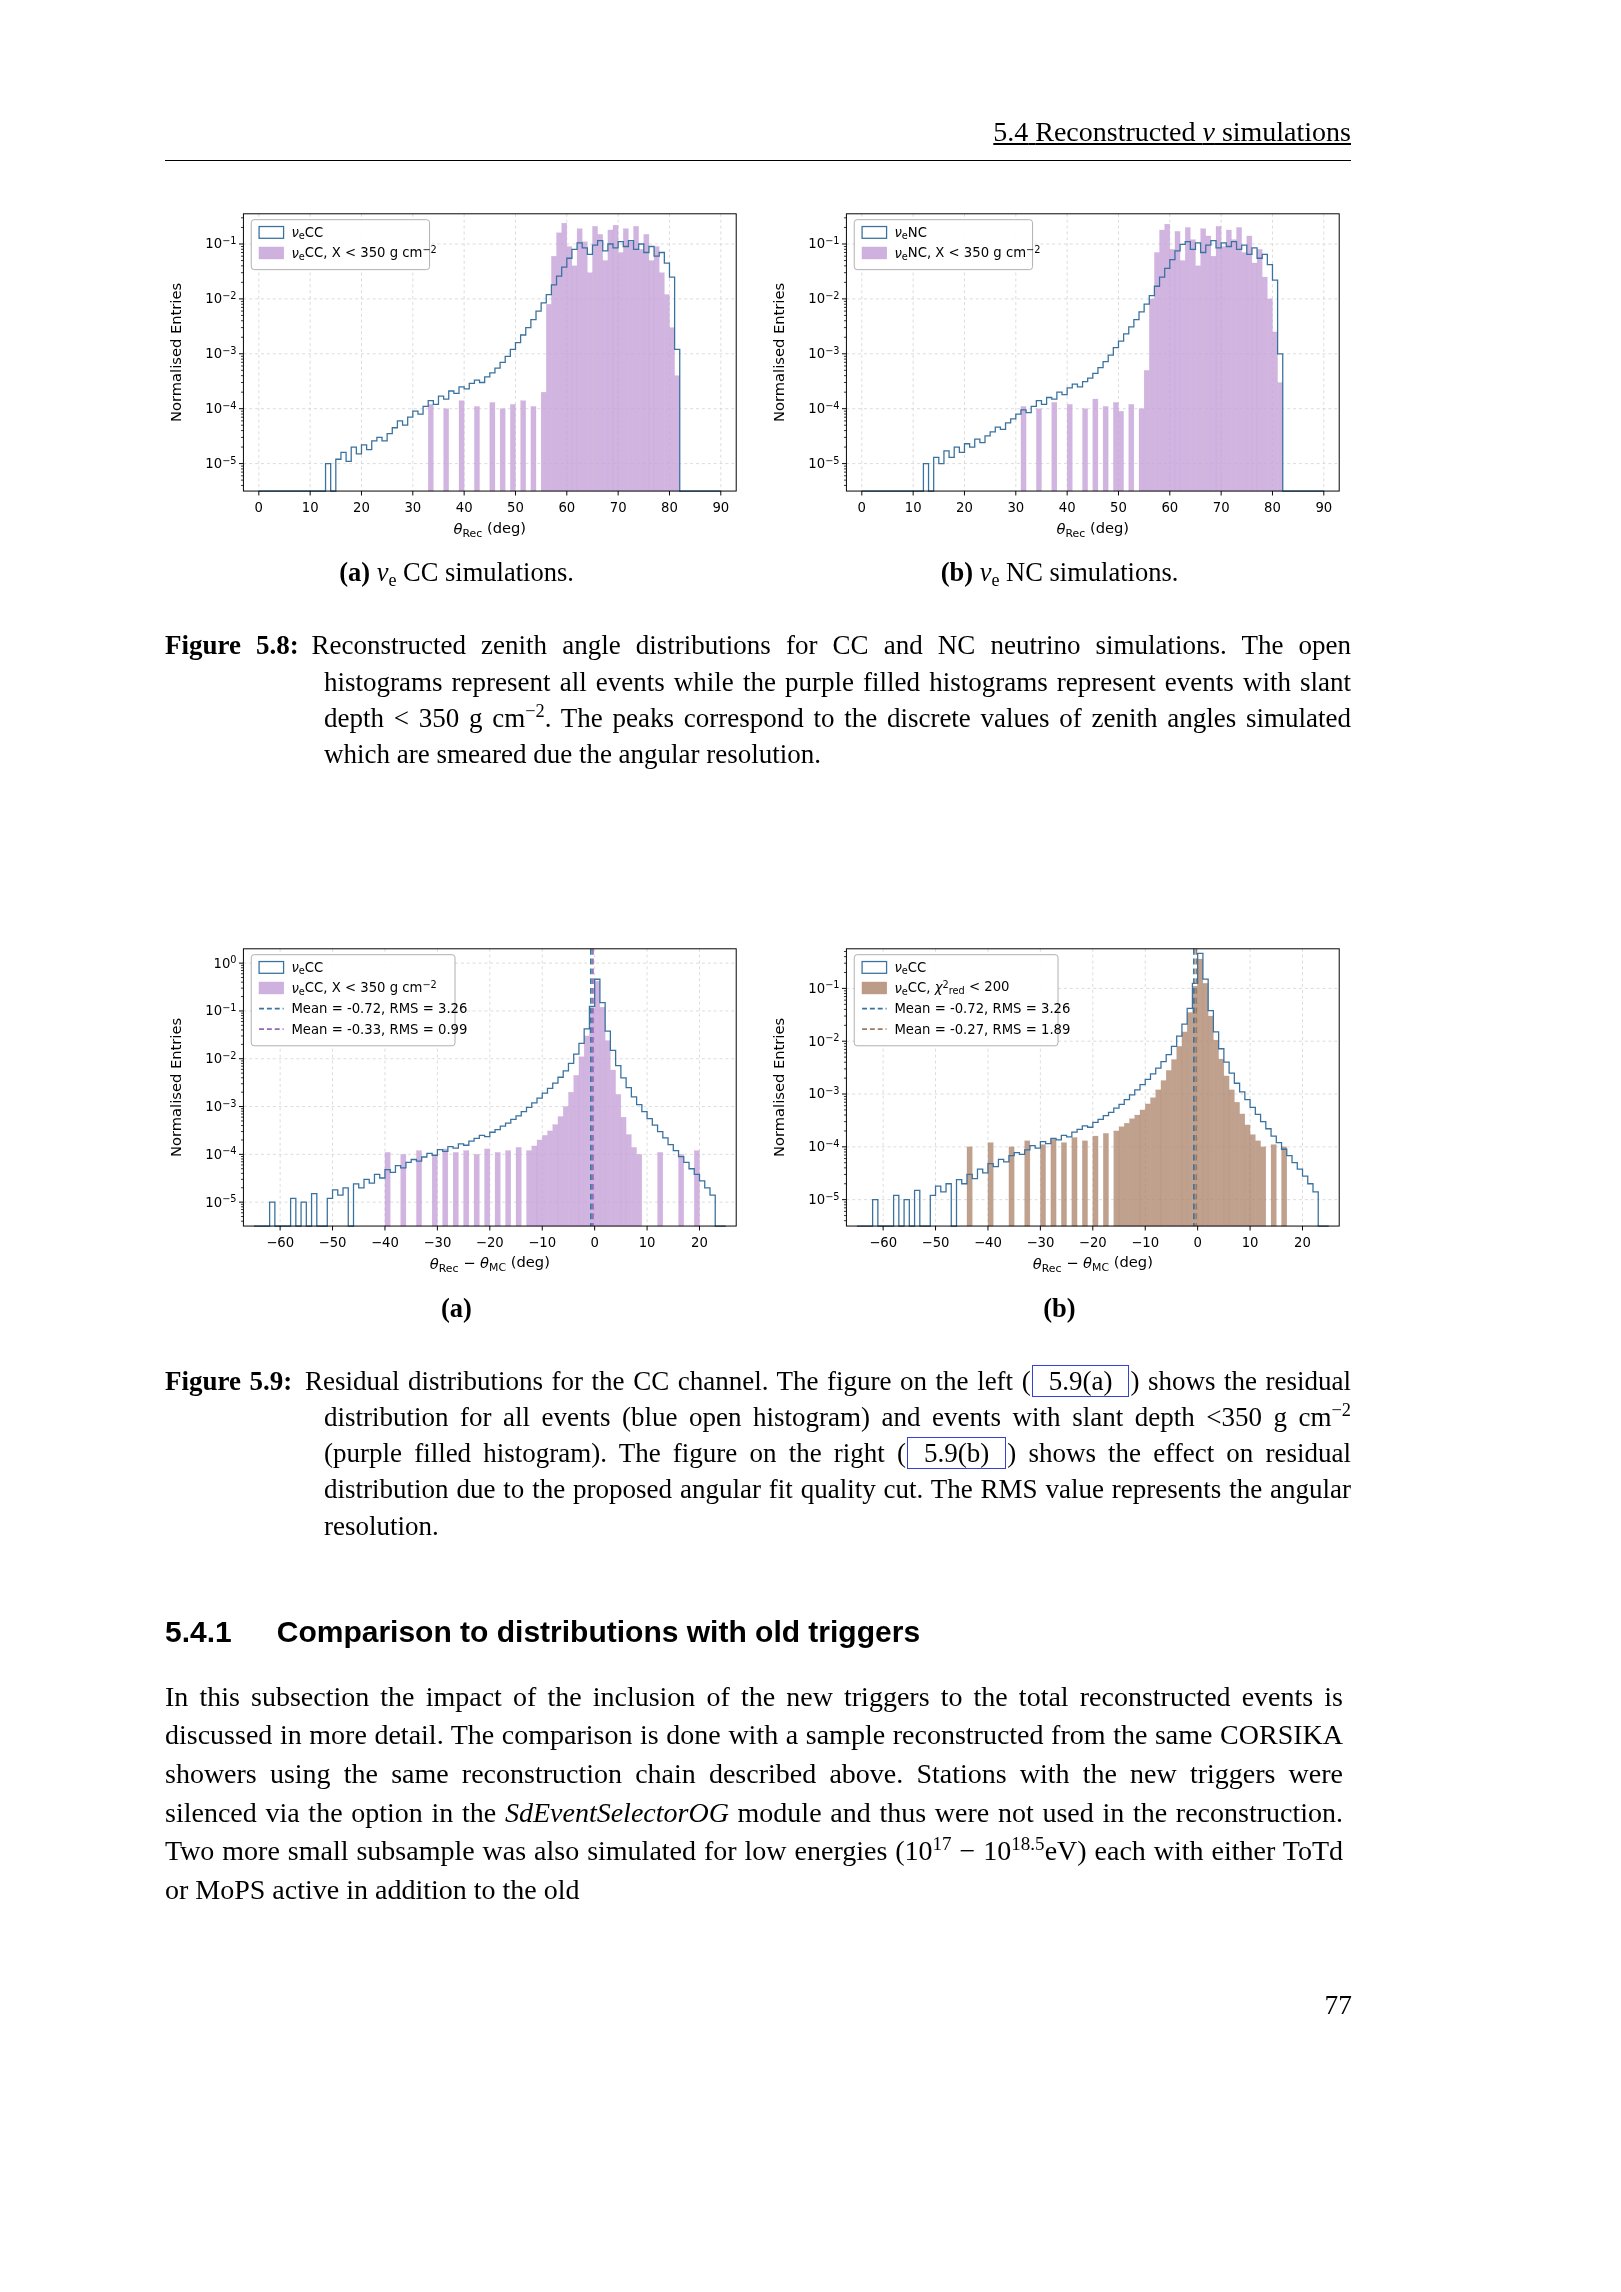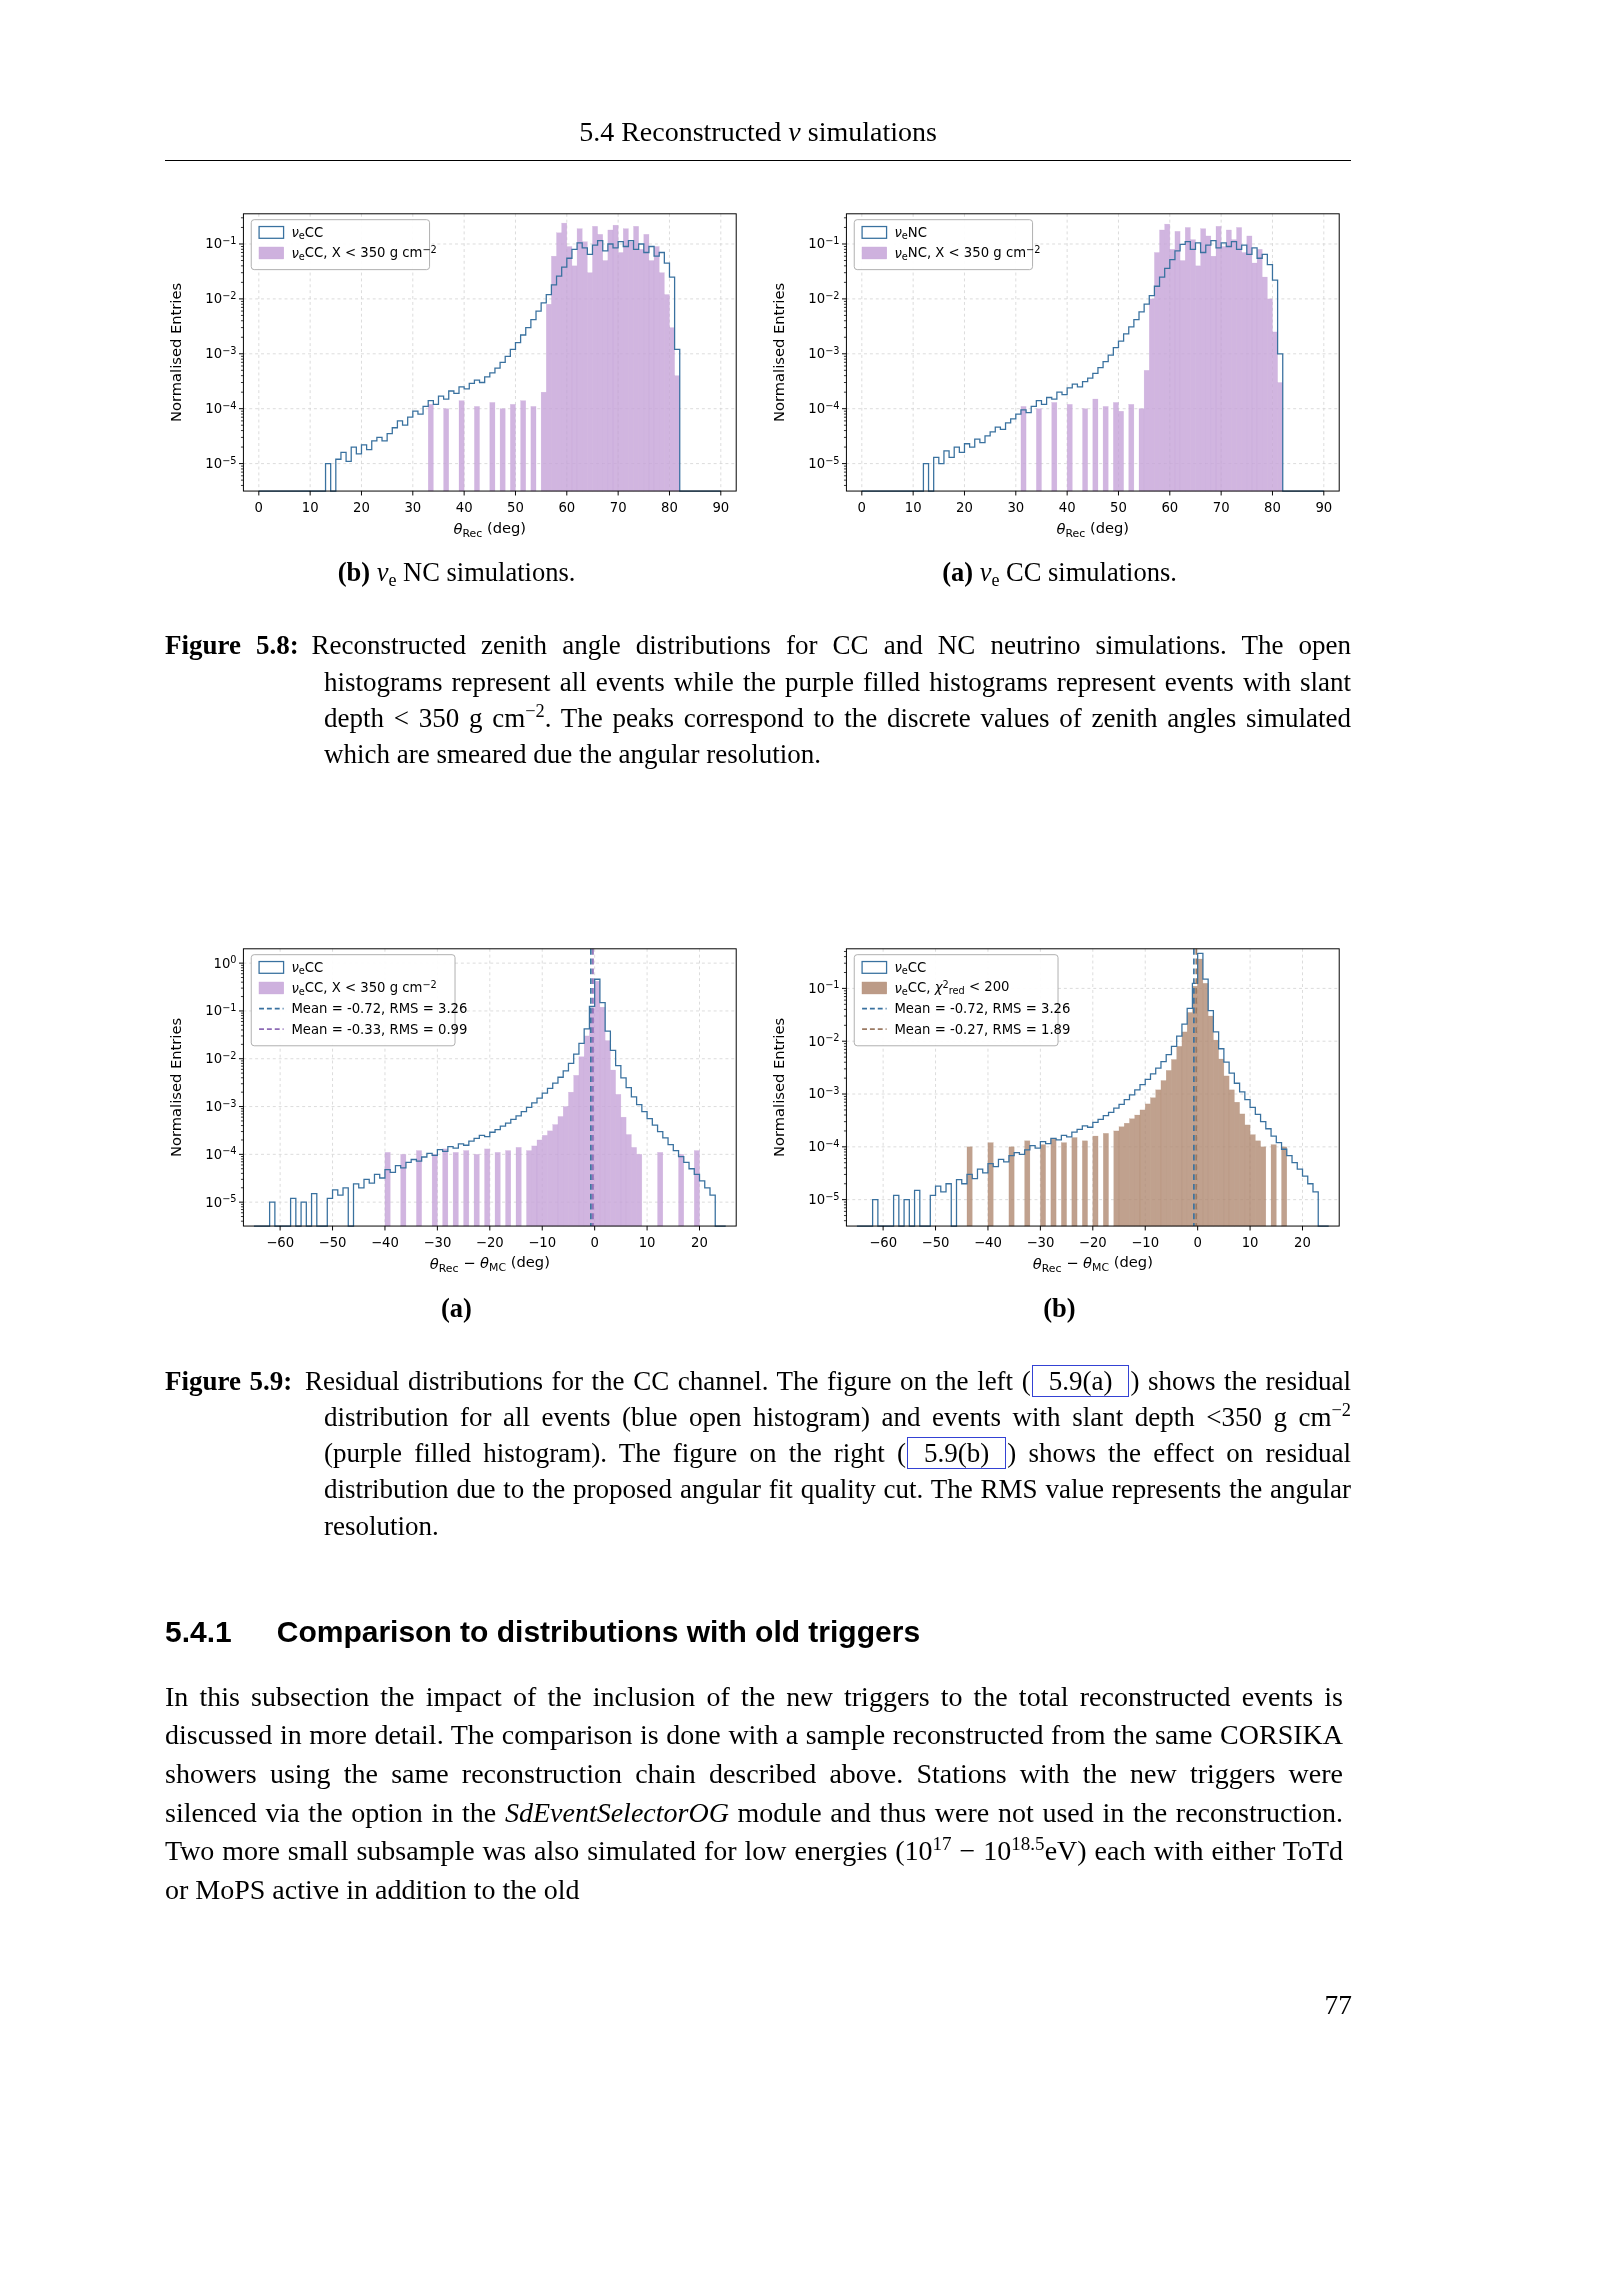--- a/index.html
+++ b/index.html
@@ -7,22 +7,23 @@
     position:relative;
     width:1621px;height:2293px;
     background:#ffffff;
     font-family:"Liberation Serif","DejaVu Serif",serif;
     color:#000;
     overflow:hidden;
   }
   .content{margin:0 271px 0 165px;width:1186px;}
   .pagehead{
     padding-top:116px;
-    text-align:center;
+    text-align:right;
     font-size:28px;
+    text-decoration:underline;
   }
   .headrule{margin-top:11.8px;border-bottom:1.6px solid #000;height:0;}
   .figblock{margin-top:43px;}
   .figrow{display:flex;justify-content:space-between;}
   .chart{width:583px;height:338px;}
   .chart svg{display:block;}
   .subcaps{display:flex;justify-content:space-between;margin-top:15.7px;}
   .subcap{width:583px;text-align:center;font-size:26.5px;}
   .caption{
     margin-top:39px;
@@ -338,22 +339,22 @@
               <text x="16" y="151.5" font-size="15" text-anchor="middle" fill="#000" font-family="&quot;DejaVu Sans&quot;,&quot;Liberation Sans&quot;,sans-serif" transform="rotate(-90 16 151.5)"><tspan dy="0em" font-size="15">Normalised Entries</tspan></text>
               <rect x="88" y="16" width="182" height="51" fill="#fff" fill-opacity="0.92" stroke="#a6a6a6" stroke-width="0.9" rx="3"></rect>
               <rect x="96" y="23" width="25" height="12" fill="#fff" stroke="#39719f" stroke-width="1.3"></rect>
               <text x="129" y="34" font-size="13.5" text-anchor="start" fill="#000" font-family="&quot;DejaVu Sans&quot;,&quot;Liberation Sans&quot;,sans-serif"><tspan dy="0em" font-size="13.5" font-style="italic">ν</tspan><tspan dy="0.22em" font-size="9.99">e</tspan><tspan dy="-0.22em" font-size="13.5">NC</tspan></text>
               <rect x="96" y="44" width="25" height="12" fill="#c6a3d8" fill-opacity="0.85" stroke="#c6a3d8" stroke-width="0.6"></rect>
               <text x="129" y="55" font-size="13.5" text-anchor="start" fill="#000" font-family="&quot;DejaVu Sans&quot;,&quot;Liberation Sans&quot;,sans-serif"><tspan dy="0em" font-size="13.5" font-style="italic">ν</tspan><tspan dy="0.22em" font-size="9.99">e</tspan><tspan dy="-0.22em" font-size="13.5">NC, X &lt; 350 g cm</tspan><tspan dy="-0.45em" font-size="9.99">−2</tspan></text>
             </svg>
           </div>
       </div>
       <div class="subcaps">
+        <div class="subcap"><span class="rt-b">(a) </span><span class="rt-i">ν</span><span class="rt-sub">e</span><span> CC simulations.</span></div>
         <div class="subcap"><span class="rt-b">(b) </span><span class="rt-i">ν</span><span class="rt-sub">e</span><span> NC simulations.</span></div>
-        <div class="subcap"><span class="rt-b">(a) </span><span class="rt-i">ν</span><span class="rt-sub">e</span><span> CC simulations.</span></div>
       </div>
       <div class="caption"><span class="cap-label">Figure 5.8:</span><span><span>Reconstructed zenith angle distributions for CC and NC neutrino simulations. The open histograms represent all events while the purple filled histograms represent events with slant depth &lt; 350 g cm</span><span class="rt-sup">−2</span><span>. The peaks correspond to the discrete values of zenith angles simulated which are smeared due the angular resolution.</span></span></div>
     </div>
 
     <div class="figblock fig59">
       <div class="figrow">
         <div class="chart">
             <svg width="583" height="338" viewBox="0 0 595 345">
               <line x1="117.45744680851064" y1="10" x2="117.45744680851064" y2="293" stroke="#d2d2d2" stroke-width="0.8" stroke-dasharray="3,3"></line>
               <line x1="170.968085106383" y1="10" x2="170.968085106383" y2="293" stroke="#d2d2d2" stroke-width="0.8" stroke-dasharray="3,3"></line>

